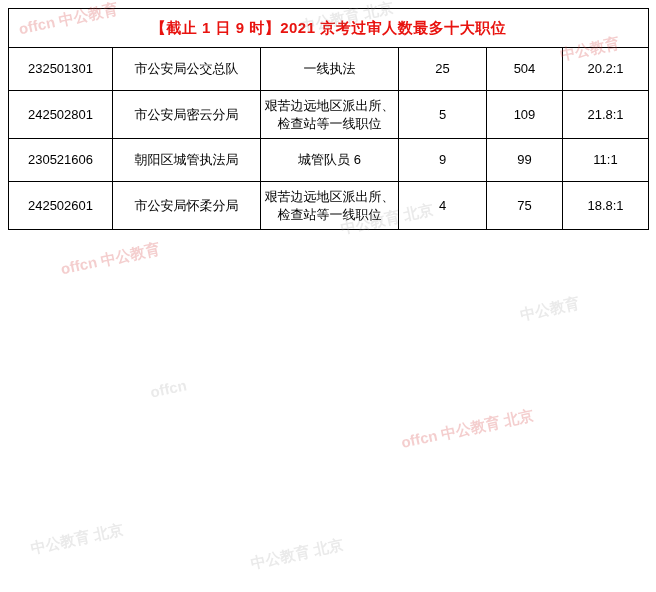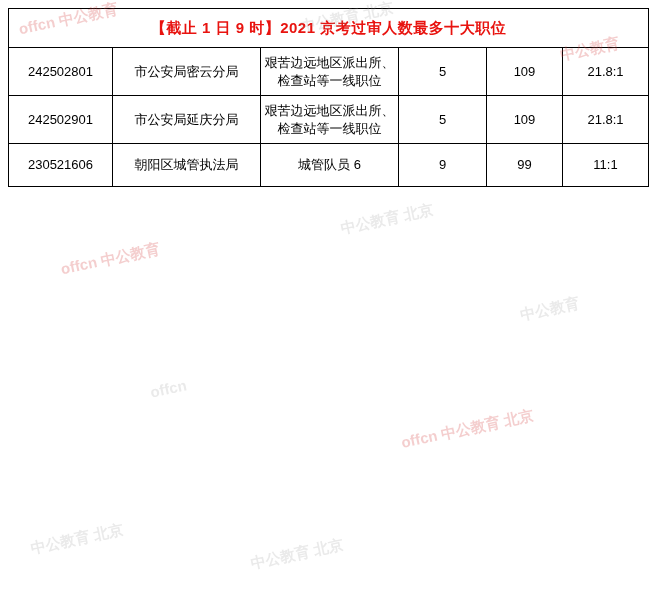--- a/index.html
+++ b/index.html
@@ -115,38 +115,46 @@
     </colgroup>
     <thead>
       <tr>
         <td class="title-cell" colspan="6">
           <span class="title-text">【截止 1 日 9 时】2021 京考过审人数最多十大职位</span>
         </td>
       </tr>
     </thead>
     <tbody>
       <tr>
+        <td>232501301</td>
+        <td>市公安局公交总队</td>
+        <td>一线执法</td>
+        <td>25</td>
+        <td>504</td>
+        <td>20.2:1</td>
+      </tr>
+      <tr>
         <td>242502801</td>
         <td>市公安局密云分局</td>
-        <td>艰苦边远地区派出所、检查站等一线职位</td>
-        <td>5</td>
-        <td>109</td>
-        <td>21.8:1</td>
-      </tr>
-      <tr>
-        <td>242502901</td>
-        <td>市公安局延庆分局</td>
         <td>艰苦边远地区派出所、检查站等一线职位</td>
         <td>5</td>
         <td>109</td>
         <td>21.8:1</td>
       </tr>
       <tr>
         <td>230521606</td>
         <td>朝阳区城管执法局</td>
         <td>城管队员 6</td>
         <td>9</td>
         <td>99</td>
         <td>11:1</td>
       </tr>
+      <tr>
+        <td>242502601</td>
+        <td>市公安局怀柔分局</td>
+        <td>艰苦边远地区派出所、检查站等一线职位</td>
+        <td>4</td>
+        <td>75</td>
+        <td>18.8:1</td>
+      </tr>
     </tbody>
   </table>
 </div>
 
 </body></html>

